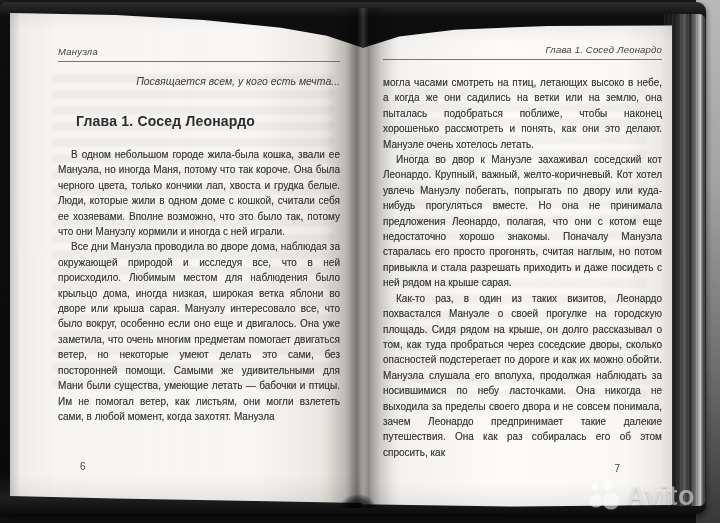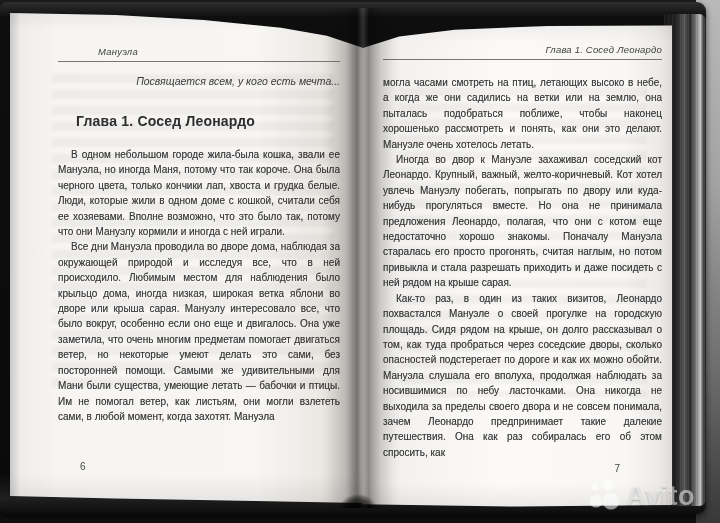--- a/index.html
+++ b/index.html
@@ -49,21 +49,21 @@
   .page-inner{position:absolute;inset:0;overflow:hidden;color:#3b3b3b;}
   .page-left  .page-inner{padding:36px 22px 0 48px;}
   .page-right .page-inner{padding:20px 10px 0 21px;}
   
   .ghost{
     position:absolute;left:12%;right:8%;top:13%;height:64%;pointer-events:none;
     background:repeating-linear-gradient(180deg,rgba(80,80,80,0.05) 0 9px,rgba(0,0,0,0) 9px 16px);
     filter:blur(1.2px);
   }
   .running-header{
-    font-style:italic;font-size:9.5px;color:#3e3e3e;letter-spacing:.2px;margin-left:40px;
+    font-style:italic;font-size:9.5px;color:#3e3e3e;letter-spacing:.2px;
   }
   .running-header.right{text-align:right;}
   .header-rule{border:0;border-bottom:1px solid #767676;margin:4px 0 0 0;}
   .dedication{
     margin-top:13px;text-align:right;font-style:italic;font-size:10.5px;color:#3c3c3c;
   }
   .chapter-heading{
     margin:26px 0 0 18px;font-size:14px;line-height:16px;font-weight:bold;color:#2d2d2d;letter-spacing:.2px;
   }
   .body-text{margin-top:18px;font-size:10px;line-height:15.4px;

